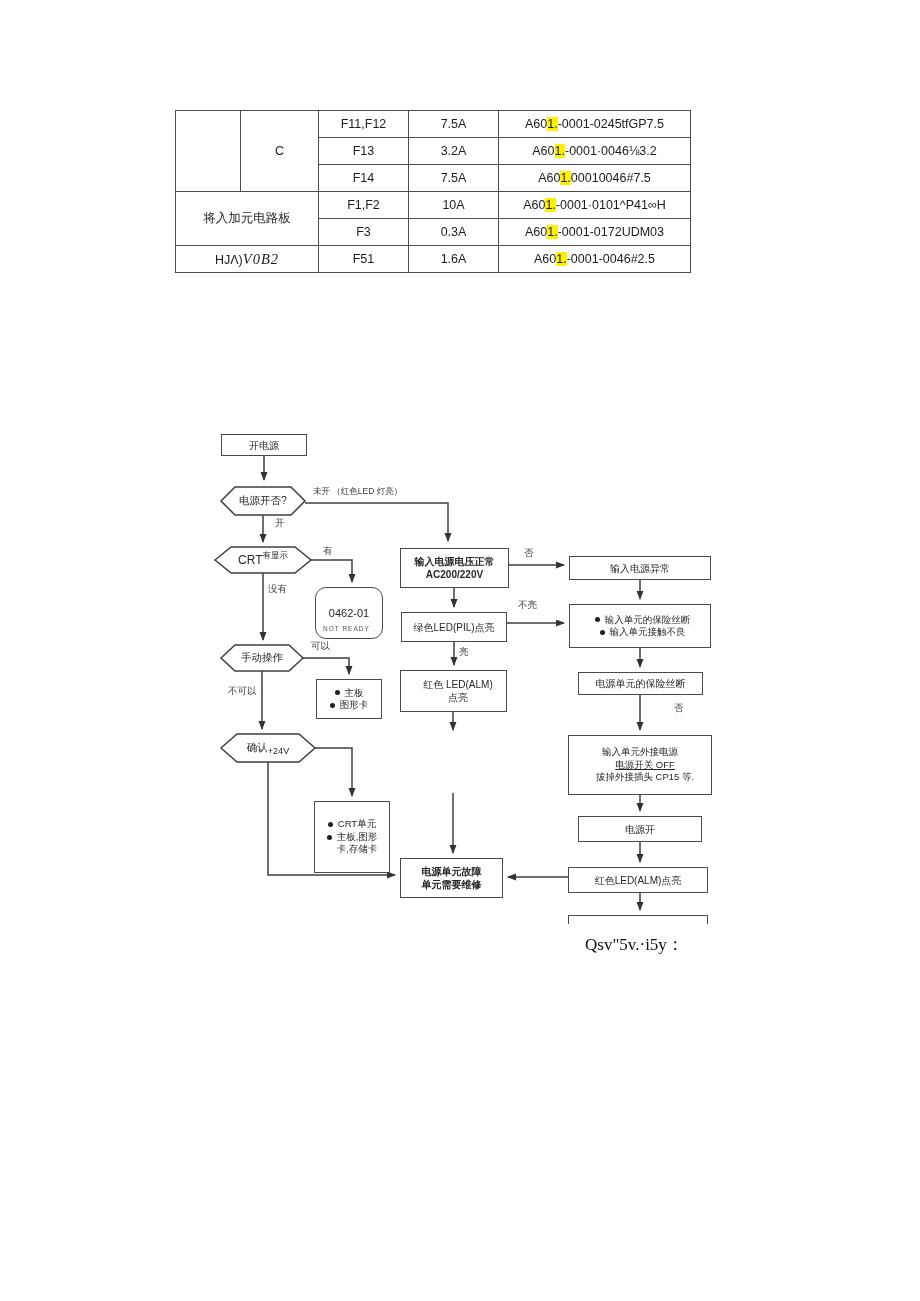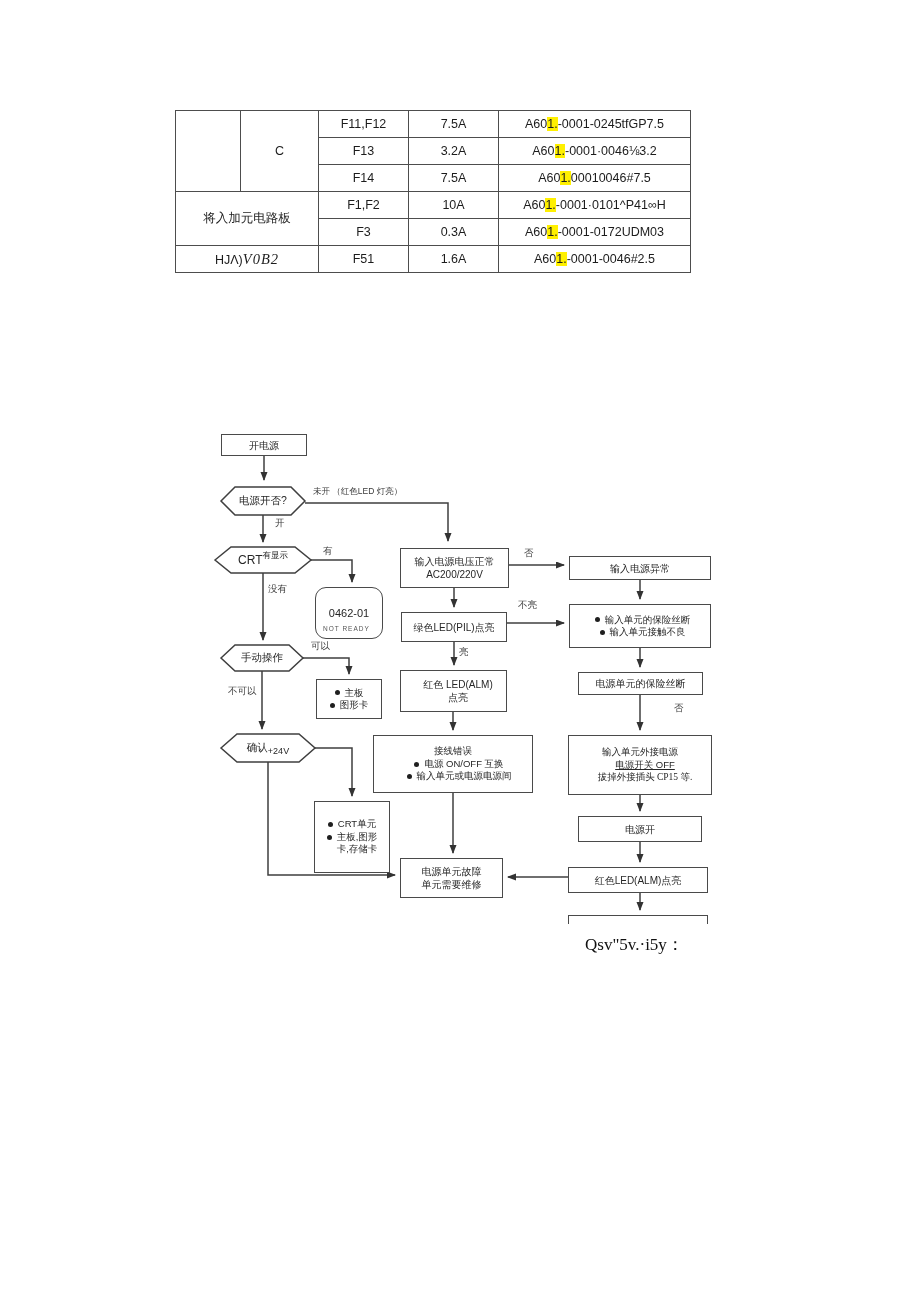--- a/index.html
+++ b/index.html
@@ -14,21 +14,21 @@
   .grp3-it{font-family:"Liberation Serif",serif;font-style:italic;font-size:14.5px;letter-spacing:1px;}
 
   
   svg.lines{position:absolute;left:0;top:0;width:920px;height:1301px;pointer-events:none;}
   .node{position:absolute;box-sizing:border-box;border:1.6px solid #4a4a4a;background:#fff;
         font-size:10px;color:#262626;display:flex;align-items:center;justify-content:center;
         text-align:center;line-height:1.3;}
   .round{border-radius:11px;}
   .col{flex-direction:column;align-items:center;justify-content:center;
        padding:3px 5px;text-align:left;}
-  .colc{flex-direction:column;align-items:center;justify-content:center;}
+  .colc{flex-direction:column;align-items:center;justify-content:center;font-weight:bold;}
   .hextext{position:absolute;display:flex;align-items:center;justify-content:center;
            font-size:10.5px;color:#262626;text-align:center;}
   .lbl{position:absolute;font-size:9.5px;color:#3a3a3a;white-space:nowrap;}
   .brow{display:flex;align-items:center;white-space:nowrap;}
   .dot{width:5px;height:5px;border-radius:50%;background:#1f1f1f;display:inline-block;
        margin-right:5px;flex:none;}
   .sup{font-size:8.5px;position:relative;top:-4px;}
   .sub{font-size:9px;position:relative;top:3px;}
   .tiny{position:absolute;left:7px;bottom:5px;font-size:6.5px;letter-spacing:1px;color:#555;}
   .note{position:absolute;font-size:9.5px;line-height:13.5px;color:#333;white-space:pre-line;}
@@ -188,52 +188,41 @@
 
   <div class="node" style="left:401px;top:612px;width:106px;height:30px;">绿色LED(PIL)点亮</div>
   <div class="lbl" style="left:518px;top:599px;">不亮</div>
   <div class="lbl" style="left:459px;top:646px;">亮</div>
 
   <div class="node col" style="left:400px;top:670px;width:107px;height:42px;padding-left:14px;">
     <span>红色 LED(ALM)</span>
     <span>点亮</span>
   </div>
 
-  <div class="node col" style="left:373px;top:735px;width:160px;height:58px;font-size:9.5px;">
-    <span>接线错误</span>
-    <span class="brow" style="padding-left:12px;">
-        <span class="dot"></span>
-        <span>电源 ON/OFF 互换</span>
-      </span>
-    <span class="brow" style="padding-left:12px;">
-        <span class="dot"></span>
-        <span>输入单元或电源电源间</span>
-      </span>
-  </div>
 
   <div class="node" style="left:569px;top:556px;width:142px;height:24px;">输入电源异常</div>
 
   <div class="node col" style="left:569px;top:604px;width:142px;height:44px;font-size:9.5px;padding-left:10px;">
     <span class="brow">
         <span class="dot"></span>
         <span>输入单元的保险丝断</span>
       </span>
     <span class="brow">
         <span class="dot"></span>
         <span>输入单元接触不良</span>
       </span>
   </div>
 
   <div class="node" style="left:578px;top:672px;width:125px;height:23px;font-size:10px;">电源单元的保险丝断</div>
   <div class="lbl" style="left:674px;top:702px;">否</div>
 
   <div class="node col" style="left:568px;top:735px;width:144px;height:60px;font-size:9.5px;">
     <span>输入单元外接电源</span>
     <span style="padding-left:10px;text-decoration:underline;">电源开关 OFF</span>
-    <span style="padding-left:10px;font-family:Liberation Serif, serif;">拔掉外接插头 CP15 等.</span>
+    <span style="padding-left:10px;">拔掉外接插头 CP15 等.</span>
   </div>
 
   <div class="node" style="left:578px;top:816px;width:124px;height:26px;">电源开</div>
 
   <div class="node" style="left:568px;top:867px;width:140px;height:26px;">红色LED(ALM)点亮</div>
 
   <div class="partial" style="left:568px;top:915px;width:140px;height:9px;"></div>
 
   <div class="caption" style="left:585px;top:933px;">Qsv"5v.·i5y：</div>
 

